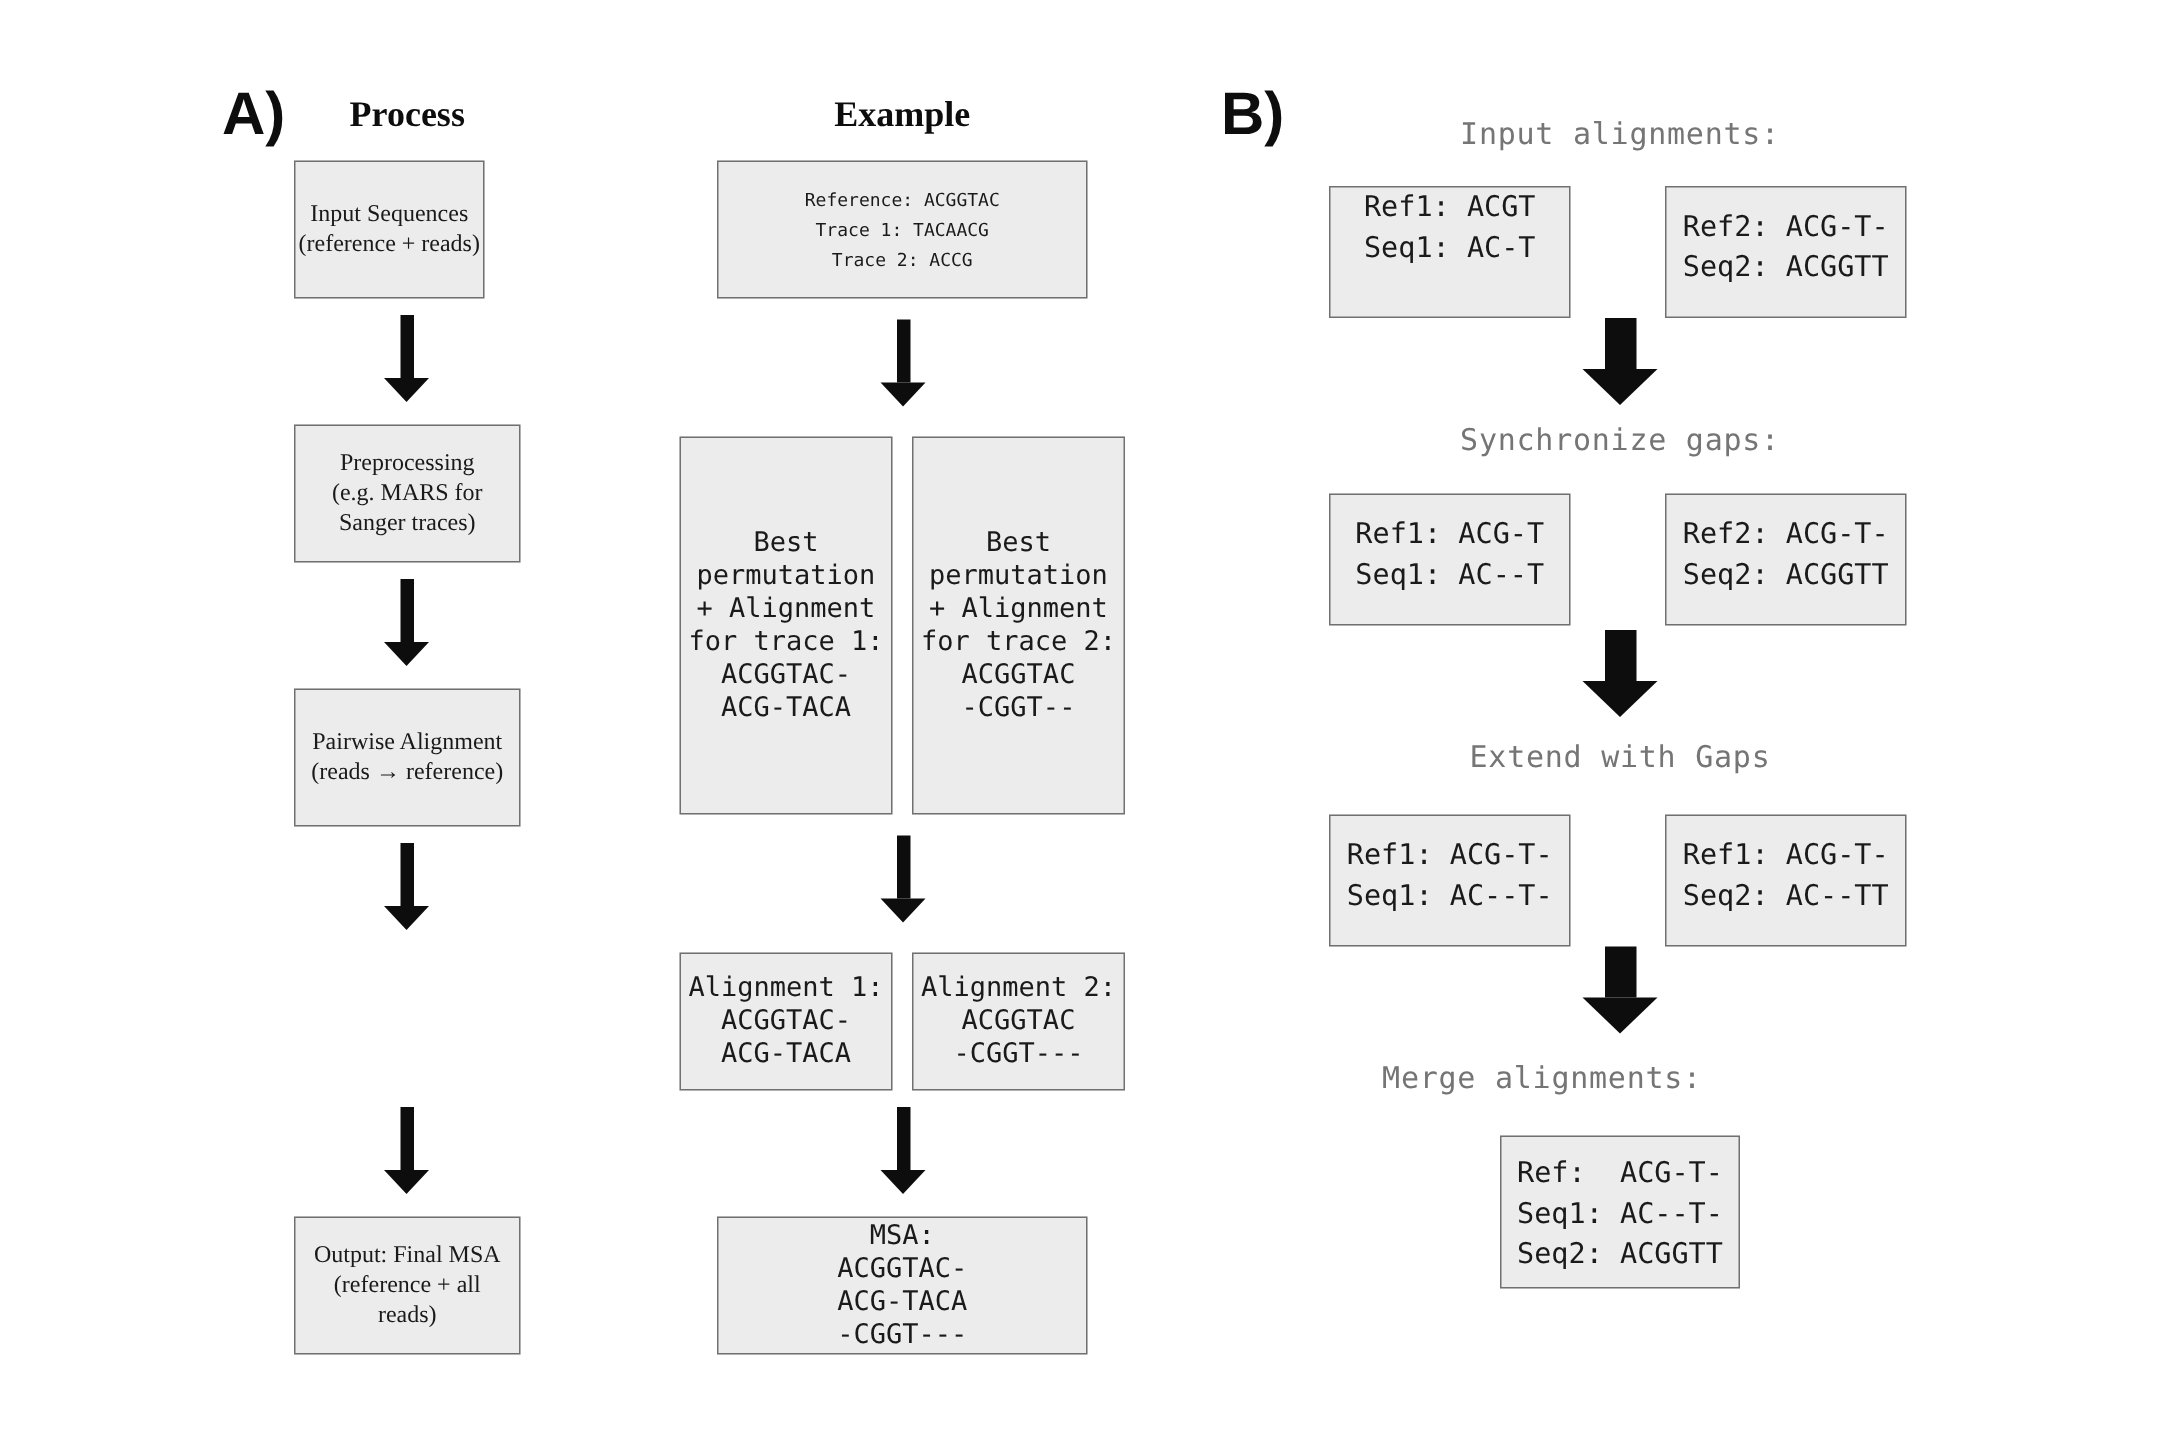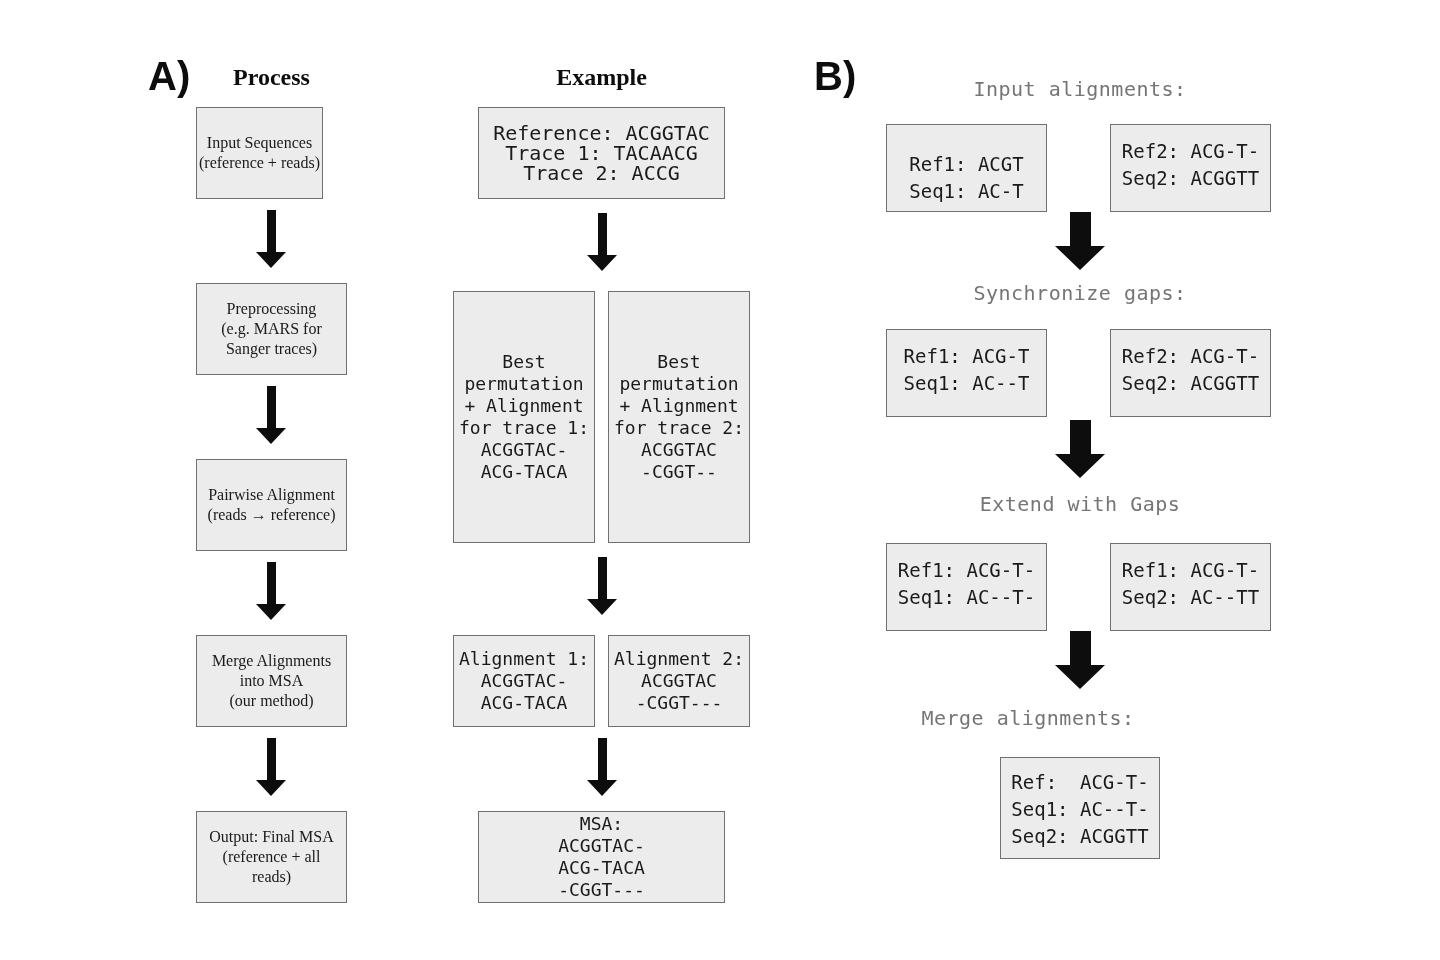--- a/index.html
+++ b/index.html
@@ -50,21 +50,21 @@
 
   .serif-text {
     font-family: "Liberation Serif", serif;
     font-size: 16px;
     line-height: 20px;
     color: #1a1a1a;
     white-space: pre-line;
   }
   .mono-text {
     font-family: "DejaVu Sans Mono", monospace;
-    font-size: 20px;
+    font-size: 12px;
     line-height: 20px;
     color: #1a1a1a;
     white-space: pre;
   }
   .mono-text.tall { font-size: 18px; line-height: 22px; }
   .mono-text.big  { font-size: 19px; line-height: 27px; }
 
   .arrow {
     position: absolute;
     display: flex;
@@ -121,25 +121,20 @@
   <div class="box" style="left:196px; top:459px; width:151px; height:92px;text-align:center;">
     <span class="serif-text">Pairwise Alignment
 (reads → reference)</span>
   </div>
 
   <div class="arrow arrow-a" style="left:256px; top:562px;">
     <div class="shaft"></div>
     <div class="head"></div>
   </div>
 
-  <div class="box" style="left:196px; top:635px; width:151px; height:92px;">
-    <span class="serif-text">Merge Alignments
-into MSA
-(our method)</span>
-  </div>
 
   <div class="arrow arrow-a" style="left:256px; top:738px;">
     <div class="shaft"></div>
     <div class="head"></div>
   </div>
 
   <div class="box" style="left:196px; top:811px; width:151px; height:92px;">
     <span class="serif-text">Output: Final MSA
 (reference + all
 reads)</span>
@@ -200,21 +195,21 @@
     <span class="mono-text tall">MSA:
 ACGGTAC-
 ACG-TACA
 -CGGT---</span>
   </div>
 
   <div class="abs panel-label" style="left:814px; top:56px;">B)</div>
 
   <div class="abs b-header" style="left:880px; top:77px; width:400px;">Input alignments:</div>
 
-  <div class="box top-align" style="left:886px; top:124px; width:161px; height:88px; padding-top:26px;">
+  <div class="box top-align" style="left:886px; top:124px; width:161px; height:88px; padding-top:0;">
     <span class="mono-text big">Ref1: ACGT
 Seq1: AC-T</span>
   </div>
 
   <div class="box top-align" style="left:1110px; top:124px; width:161px; height:88px; padding-top:13px;">
     <span class="mono-text big">Ref2: ACG-T-
 Seq2: ACGGTT</span>
   </div>
 
   <div class="arrow arrow-b" style="left:1055px; top:212px;">

